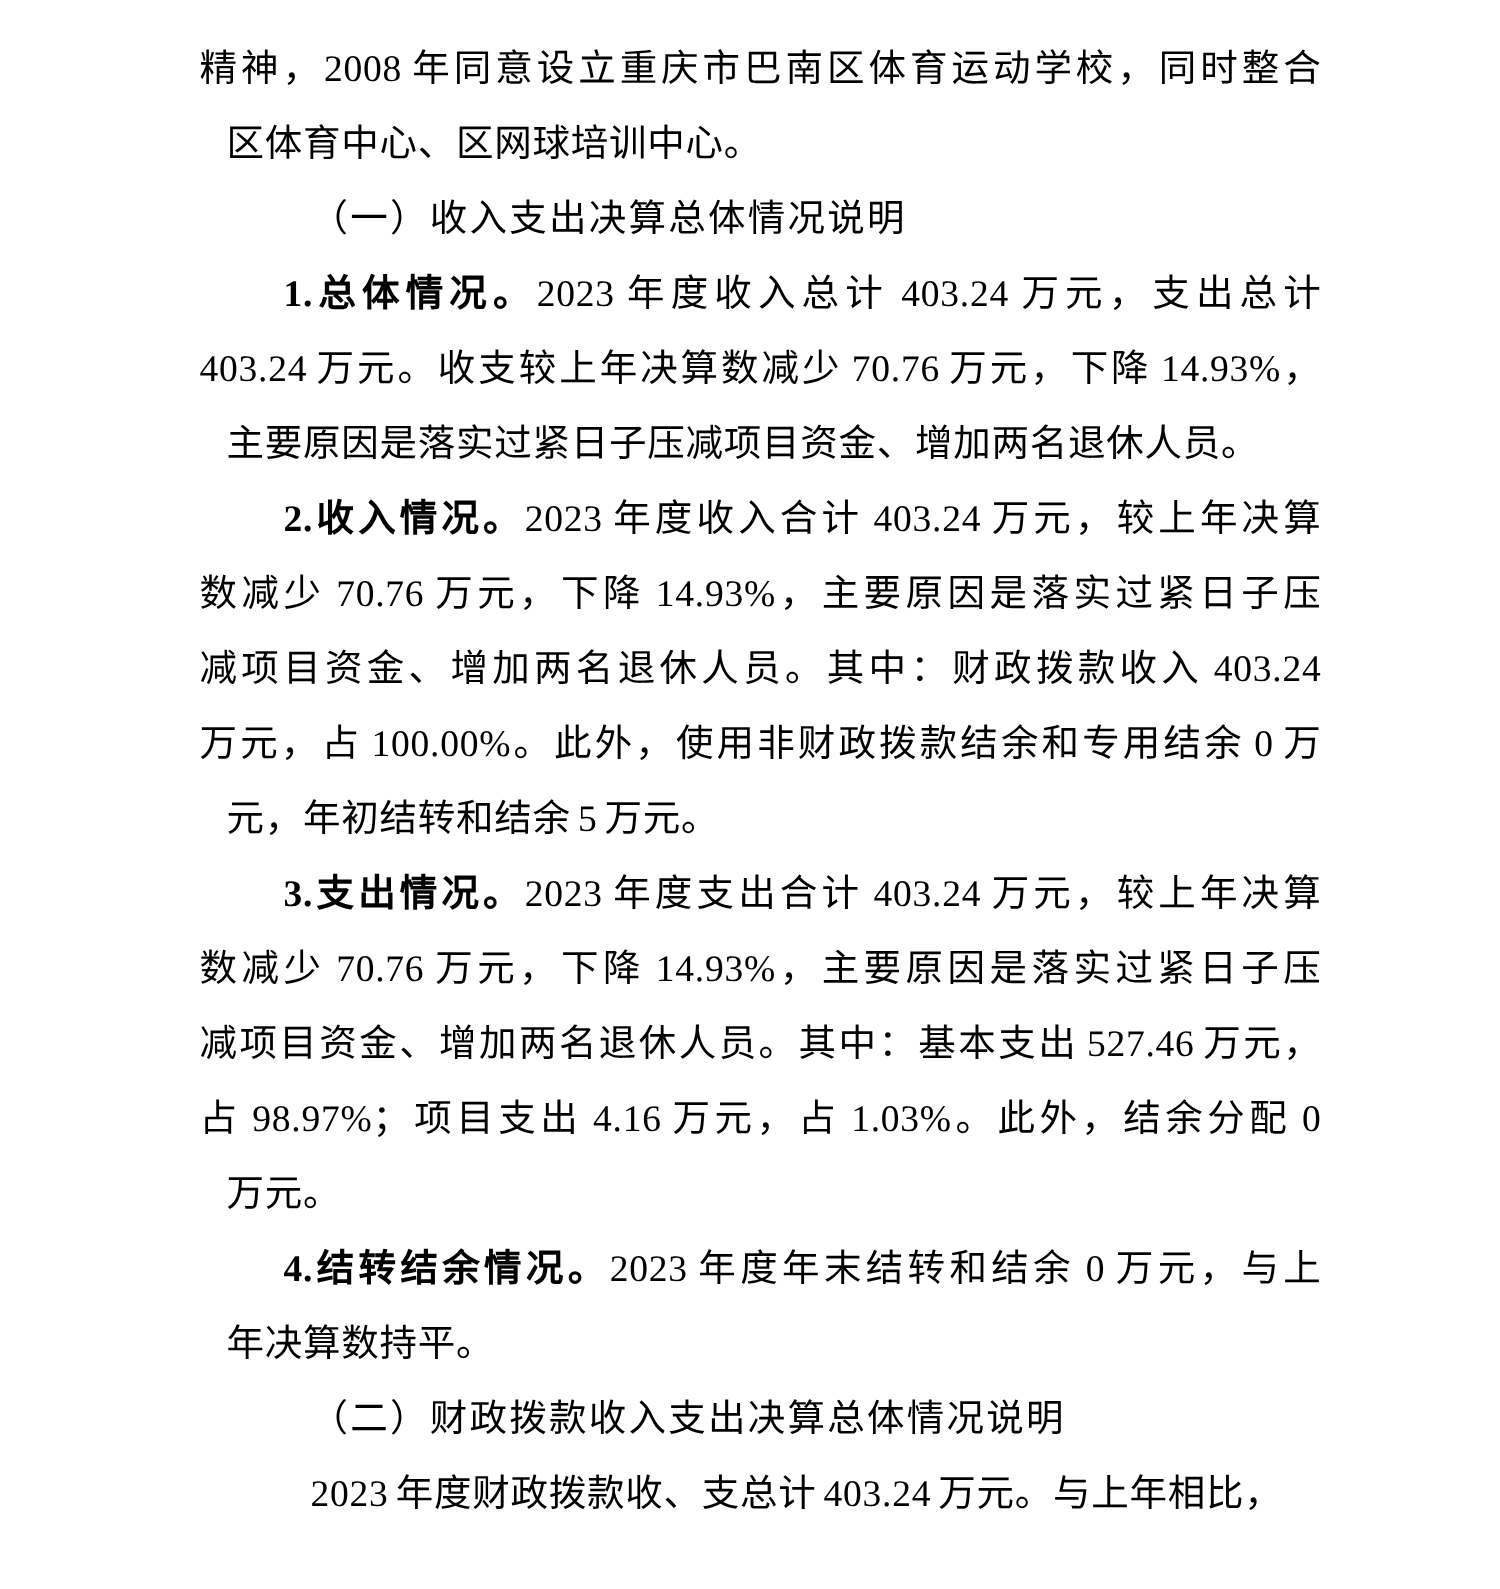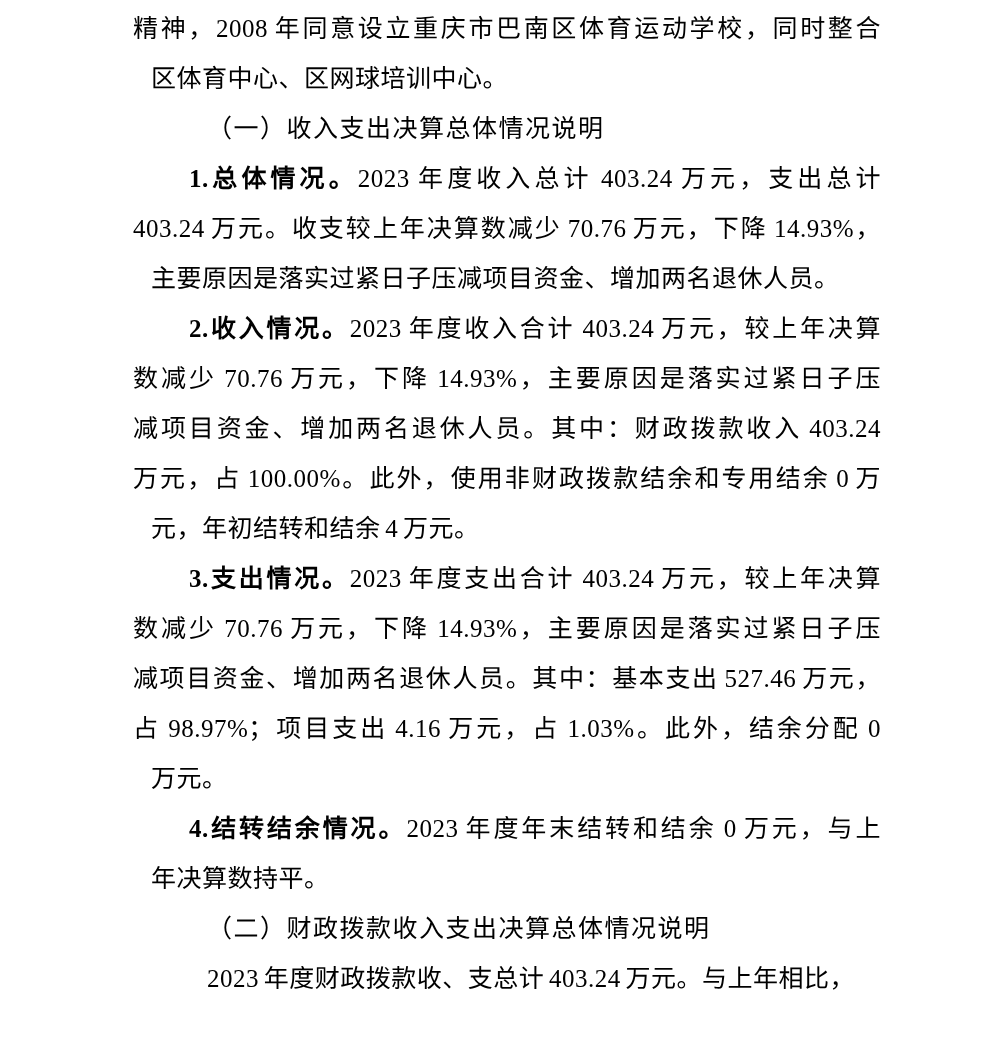--- a/index.html
+++ b/index.html
@@ -12,21 +12,21 @@
     height: 1059px;
     overflow: hidden;
     color: #000000;
     font-family: "Liberation Serif", "DejaVu Serif", serif;
   }
   .page {
     width: 1000px;
     height: 778px;
     background: #ffffff;
     box-sizing: border-box;
-    padding-top: 4px;
+    padding-top: 22px;
   }
   .text-block {
     margin-left: 133px;
     width: 748px;
   }
   
   .ln {
     height: 50px;
     line-height: 50px;
     font-size: 25px;
@@ -80,21 +80,21 @@
     </div>
     <div class="ln">403.24 万元。收支较上年决算数减少 70.76 万元，下降 14.93%，</div>
     <div class="ln end">主要原因是落实过紧日子压减项目资金、增加两名退休人员。</div>
 
     <div class="ln indent">
       <span class="lead">2.收入情况。</span><span>2023 年度收入合计 403.24 万元，较上年决算</span>
     </div>
     <div class="ln">数减少 70.76 万元，下降 14.93%，主要原因是落实过紧日子压</div>
     <div class="ln">减项目资金、增加两名退休人员。其中：财政拨款收入 403.24</div>
     <div class="ln">万元，占 100.00%。此外，使用非财政拨款结余和专用结余 0 万</div>
-    <div class="ln end">元，年初结转和结余 4 万元。</div>
+    <div class="ln end">元，年初结转和结余 5 万元。</div>
 
     <div class="ln indent">
       <span class="lead">3.支出情况。</span><span>2023 年度支出合计 403.24 万元，较上年决算</span>
     </div>
     <div class="ln">数减少 70.76 万元，下降 14.93%，主要原因是落实过紧日子压</div>
     <div class="ln">减项目资金、增加两名退休人员。其中：基本支出 527.46 万元，</div>
     <div class="ln">占 98.97%；项目支出 4.16 万元，占 1.03%。此外，结余分配 0</div>
     <div class="ln end">万元。</div>
 
     <div class="ln indent">

